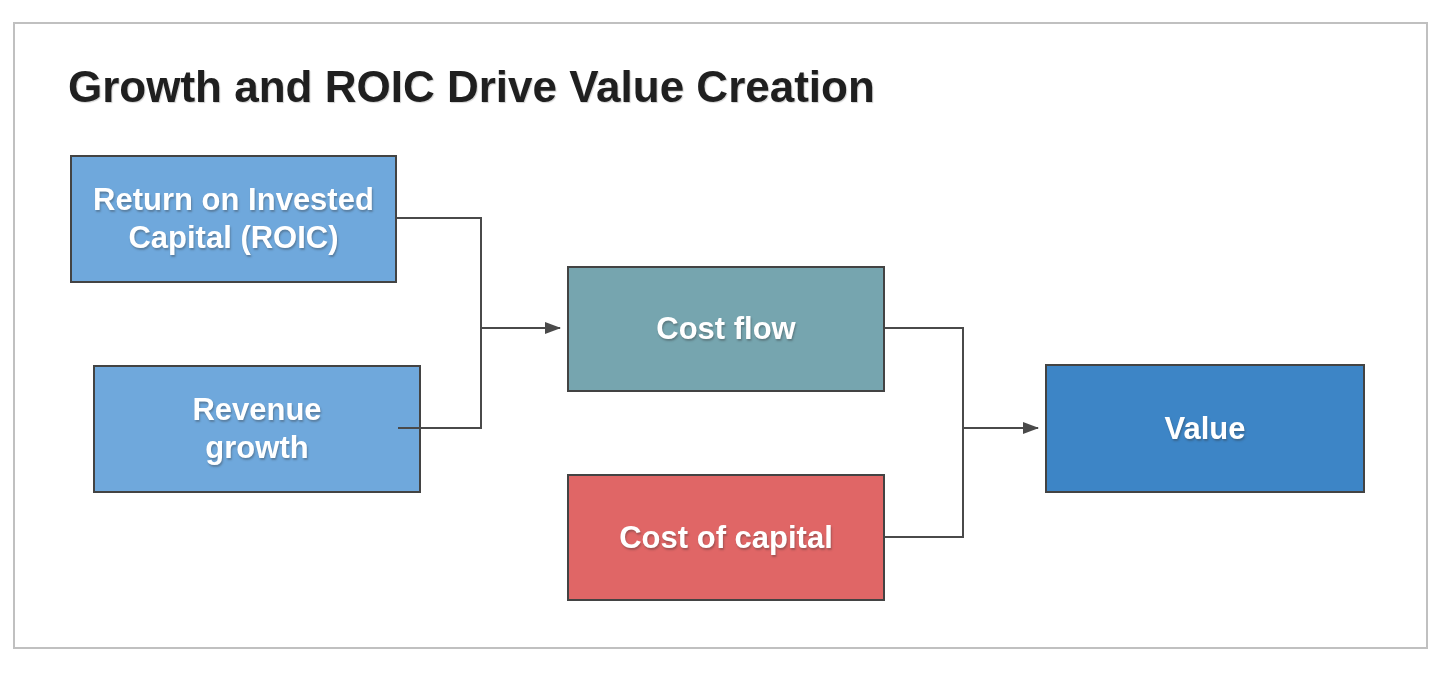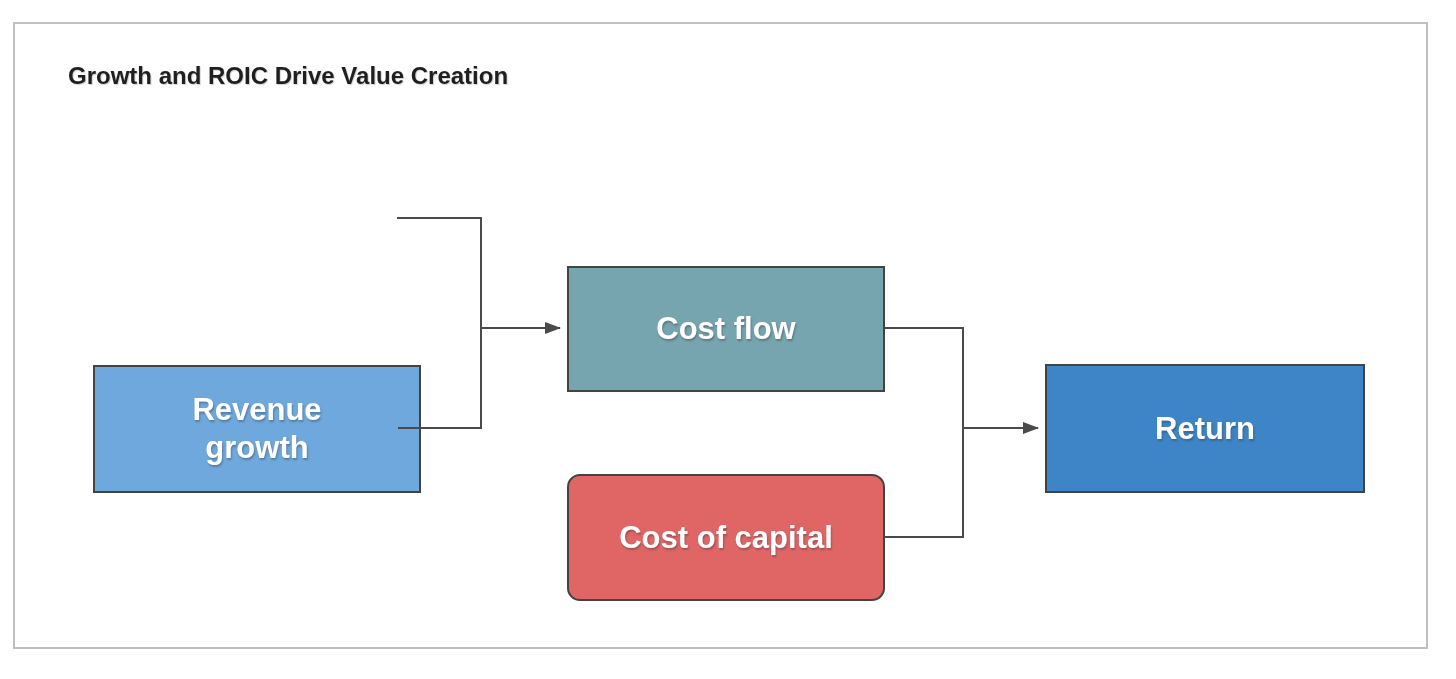--- a/index.html
+++ b/index.html
@@ -22,21 +22,21 @@
     width: 1415px;
     height: 627px;
     box-sizing: border-box;
     border: 2px solid #c0c0c0;
     background: #ffffff;
   }
   .title {
     position: absolute;
     left: 68px;
     top: 63px;
-    font-size: 24px;
+    font-size: 44px;
     font-weight: bold;
     letter-spacing: 0px;
     line-height: 1.1;
     text-shadow: 1px 1px 1px rgba(0,0,0,0.18);
   }
   .node {
     position: absolute;
     display: flex;
     align-items: center;
     justify-content: center;
@@ -69,29 +69,31 @@
 </style>
 </head>
 <body>
 
 <div class="canvas">
 
   <div class="frame" style="border-color: rgb(192, 192, 192);"></div>
 
   <div class="title" style="color: rgb(31, 31, 31);">Growth and ROIC Drive Value Creation</div>
 
+  <div class="node" id="node-roic" style="background-color: rgb(111, 168, 220); border-color: rgb(67, 67, 67); color: rgb(255, 255, 255);">Return on Invested
+Capital (ROIC)</div>
 
   <div class="node" id="node-revenue" style="background-color: rgb(111, 168, 220); border-color: rgb(67, 67, 67); color: rgb(255, 255, 255); margin-left: 23px;">Revenue
 growth</div>
 
   <div class="node" id="node-cashflow" style="background-color: rgb(118, 165, 175); border-color: rgb(67, 67, 67); color: rgb(255, 255, 255);">Cost flow</div>
 
-  <div class="node" id="node-cost" style="background-color: rgb(224, 102, 102); border-color: rgb(67, 67, 67); color: rgb(255, 255, 255); border-radius: 13px;">Cost of capital</div>
+  <div class="node" id="node-cost" style="background-color: rgb(224, 102, 102); border-color: rgb(67, 67, 67); color: rgb(255, 255, 255);">Cost of capital</div>
 
-  <div class="node" id="node-value" style="background-color: rgb(61, 133, 198); border-color: rgb(67, 67, 67); color: rgb(255, 255, 255);">Return</div>
+  <div class="node" id="node-value" style="background-color: rgb(61, 133, 198); border-color: rgb(67, 67, 67); color: rgb(255, 255, 255);">Value</div>
 
   <svg class="connector-layer" width="1456" height="679">
     <defs>
       <marker id="arrowhead" markerUnits="userSpaceOnUse" markerWidth="18" markerHeight="14" refX="16" refY="7" orient="auto">
         <path d="M1,1 L17,7 L1,13 Z" style="fill: rgb(74, 74, 74);"></path>
       </marker>
     </defs>
 
     <polyline points="397,218 481,218 481,428 398,428" style="stroke: rgb(74, 74, 74);"></polyline>
 

